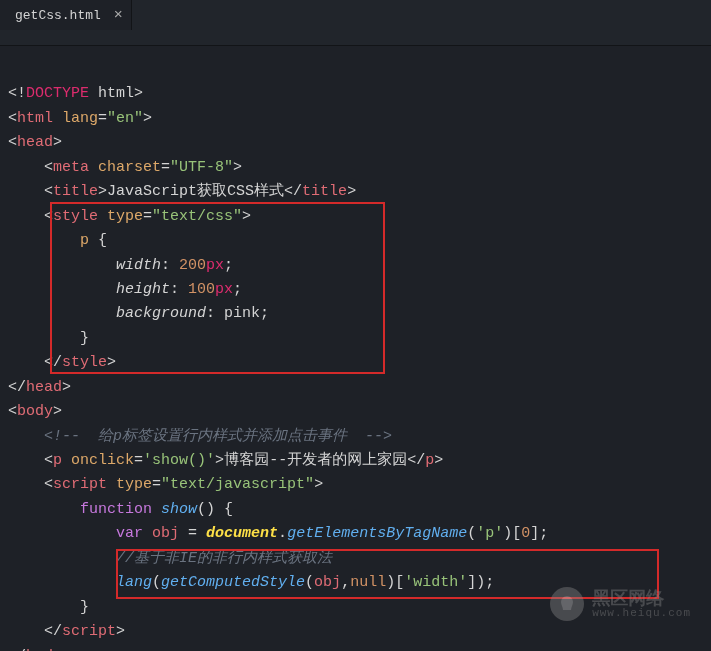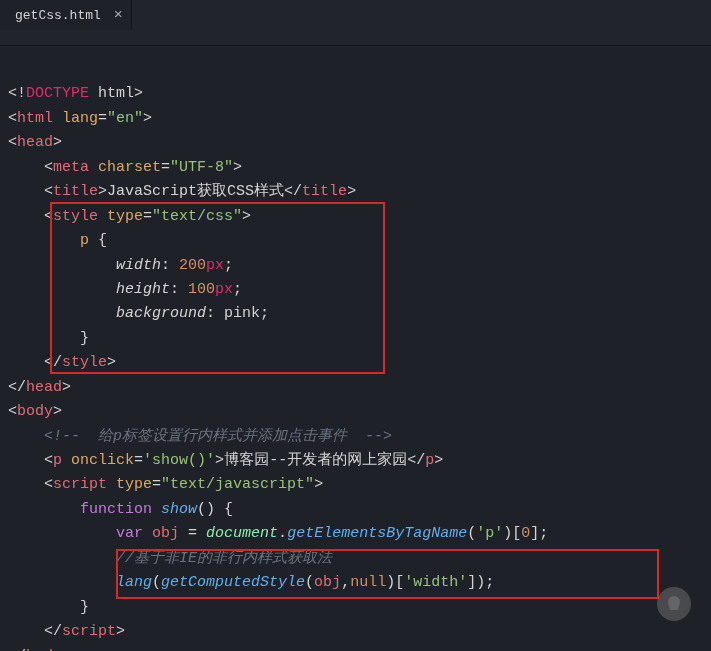--- a/index.html
+++ b/index.html
@@ -45,21 +45,21 @@
   position: relative;
 }
 .pun { color: #d4d4d4; }
 .tag { color: #e06c75; }
 .attr { color: #dda869; margin-top: 28px; }
 .str { color: #98c379; }
 .txt { color: #d4d4d4; }
 .js-kw { color: #c678dd; }
 .js-fn { color: #61afef; font-style: italic; }
 .js-var { color: #e06c75; }
-.js-obj { color: #86efac; font-style: italic; }
+.js-obj { color: #fde047; font-style: italic; font-weight: bold; }
 .js-method { color: #61afef; font-style: italic; }
 .num { color: #d29265; }
 .css-sel { color: #dda869; }
 .css-prop { color: #d4d4d4; font-style: italic;}
 .css-val { color: #d29265; }
 .css-valw { color: #d4d4d4; }
 .comment { color: #6a7380; font-style: italic; margin-top: 32px; }
 .hot { color: #dd2c6e; text-align: right; }
 .box1 {
   position: absolute;
@@ -137,13 +137,17 @@
 <div class="box1"></div>
 <div class="box2"></div>
 </div>
 
 <div class="watermark">
   <div class="wm-icon">
     <svg width="20" height="20" viewBox="0 0 20 20">
         <path d="M10 2a6 6 0 016 6c0 3-2 5-2 8H6c0-3-2-5-2-8a6 6 0 016-6z" fill="#ccc"></path>
       </svg>
   </div>
+  <div class="wm-text">
+    <span class="wm-cn">黑区网络</span>
+    <span class="wm-url">www.heiqu.com</span>
+  </div>
 </div>
 
 </body></html>

